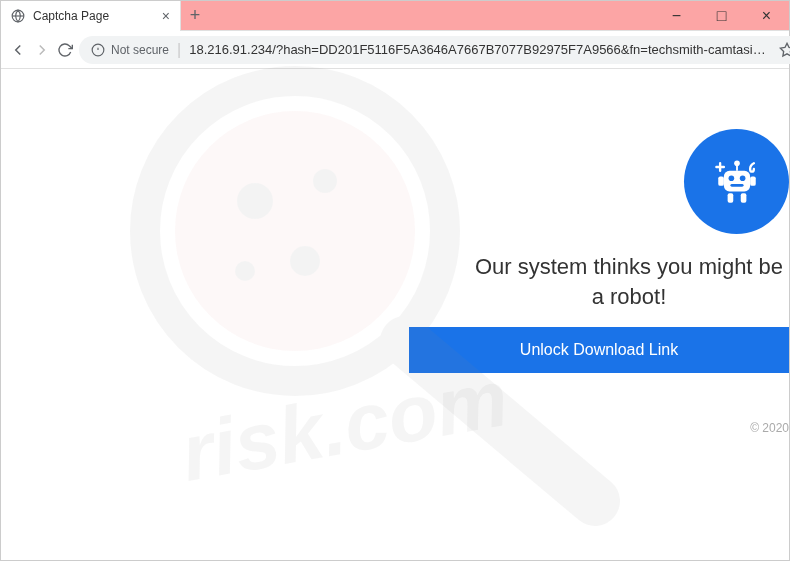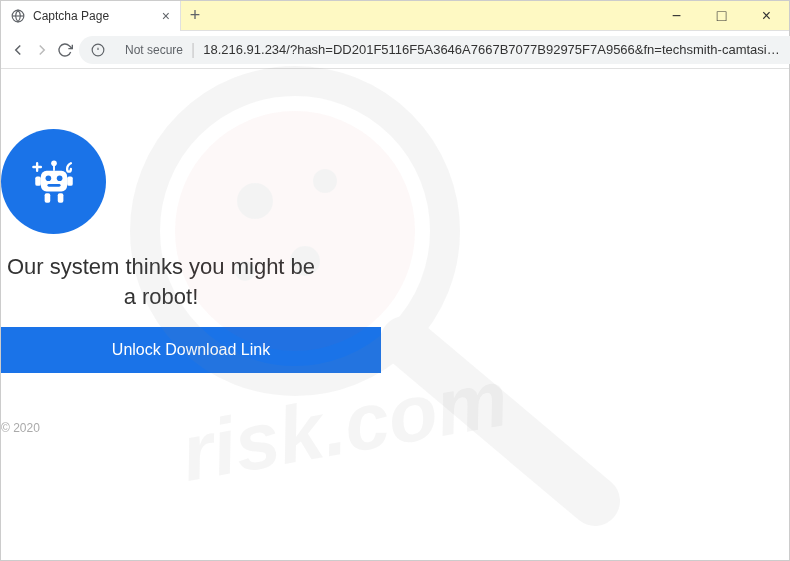--- a/index.html
+++ b/index.html
@@ -1,37 +1,37 @@
 <!DOCTYPE html>
 <html><head>
   <meta charset="utf-8">
   <style>
     * { margin: 0; padding: 0; box-sizing: border-box; font-family: 'Segoe UI', Arial, sans-serif; }
     body { width: 790px; height: 561px; background: #fff; position: relative; overflow: hidden; }
     
     .window { width: 100%; height: 100%; border: 1px solid #ccc; display: flex; flex-direction: column; }
     
-    .titlebar { height: 30px; background: #fef9c3; display: flex; align-items: center; border-bottom: 1px solid #e0e0e0; }
+    .titlebar { height: 30px; background: #fca5a5; display: flex; align-items: center; border-bottom: 1px solid #e0e0e0; }
     .tab { display: flex; align-items: center; padding: 0 10px; height: 30px; background: #fff; border-right: 1px solid #e0e0e0; gap: 8px; min-width: 180px; }
     .tab-favicon { width: 14px; height: 14px; display: flex; align-items: center; justify-content: center; color: #5f6368; }
     .tab-title { font-size: 12px; color: #333; flex: 1; }
     .tab-close { font-size: 14px; color: #5f6368; cursor: pointer; }
     .new-tab { width: 28px; height: 28px; display: flex; align-items: center; justify-content: center; color: #5f6368; font-size: 18px; cursor: pointer; }
     .window-controls { margin-left: auto; display: flex; }
     .win-btn { width: 45px; height: 30px; display: flex; align-items: center; justify-content: center; color: #333; cursor: pointer; }
     
     .toolbar { height: 38px; background: #fff; display: flex; align-items: center; padding: 0 8px; gap: 6px; border-bottom: 1px solid #e0e0e0; }
     .nav-btn { width: 28px; height: 28px; display: flex; align-items: center; justify-content: center; color: #5f6368; border-radius: 50%; cursor: pointer; }
     .nav-btn.disabled { color: #bbb; }
     .addressbar { flex: 1; height: 28px; background: #f1f3f4; border-radius: 14px; display: flex; align-items: center; padding: 0 12px; gap: 8px; }
-    .security { display: flex; align-items: center; gap: 20px; color: #5f6368; font-size: 12px; }
+    .security { display: flex; align-items: center; gap: 6px; color: #5f6368; font-size: 12px; }
     .url { font-size: 13px; color: #333; flex: 1; white-space: nowrap; overflow: hidden; text-overflow: ellipsis; }
     .addr-icon { width: 18px; height: 18px; display: flex; align-items: center; justify-content: center; color: #5f6368; cursor: pointer; }
     
-    .content { flex: 1; background: #fff; display: flex; flex-direction: column; align-items: flex-start; padding-top: 60px; position: relative; }
+    .content { flex: 1; background: #fff; display: flex; flex-direction: column; align-items: flex-end; padding-top: 60px; position: relative; }
     
     .robot-circle { width: 105px; height: 105px; background: #1a73e8; border-radius: 50%; display: flex; align-items: center; justify-content: center; margin-bottom: 18px; }
     .robot-svg { width: 60px; height: 60px; }
     
     .heading { font-size: 22px; color: #333; text-align: center; line-height: 1.35; font-weight: 400; margin-bottom: 16px; max-width: 320px; }
     .subtext { font-size: 13px; color: #888; text-align: center; line-height: 1.6; max-width: 340px; margin-bottom: 26px; }
     .unlock-btn { background: #1a73e8; color: #fff; border: none; padding: 14px 9px; font-size: 16px; cursor: pointer; width: 380px; text-align: center; }
     .copyright { font-size: 12px; color: #aaa; margin-top: 48px; }
     
     .watermark { position: absolute; top: 50%; left: 50%; transform: translate(-50%, -50%); pointer-events: none; opacity: 0.08; z-index: 100; }

